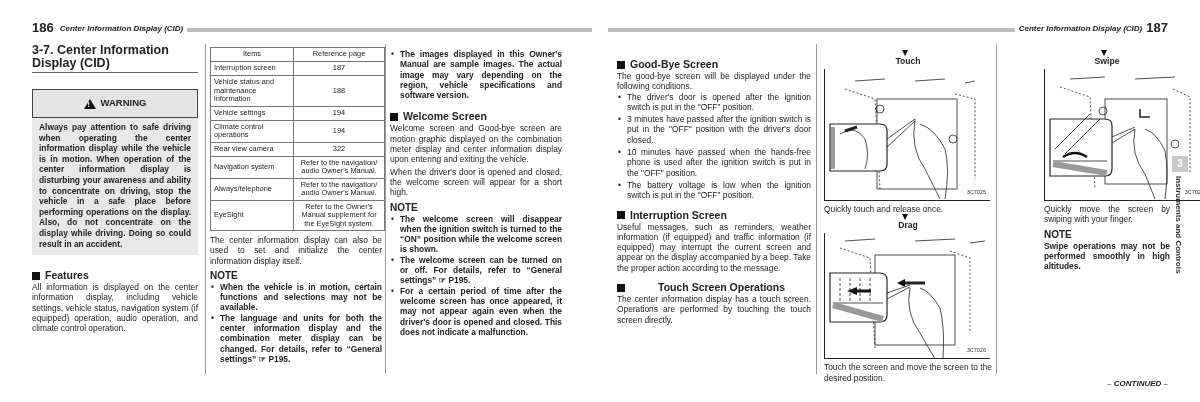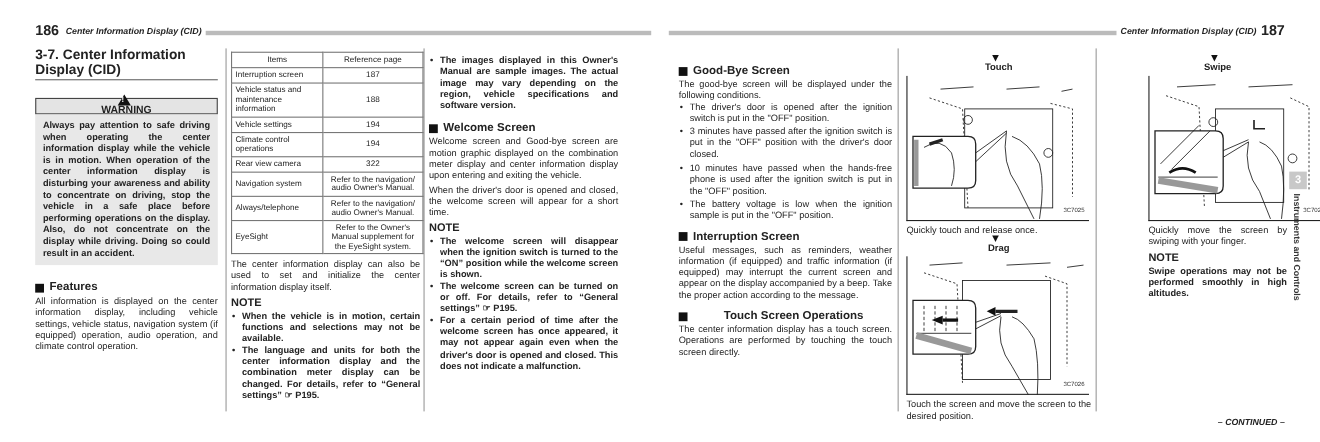--- a/index.html
+++ b/index.html
@@ -13,21 +13,21 @@
   .head-left .num { margin-right: 6px; }
   .head-left .rule { flex: 1; height: 4px; background: #bbb; margin-left: 4px; margin-bottom: 2px; }
   .head-right { left: 608px; width: 560px; }
   .head-right .rule { flex: 1; height: 4px; background: #bbb; margin-right: 4px; margin-bottom: 2px; }
   .head-right .num { margin-left: 4px; }
 
   .col { position: absolute; top: 44px; }
   .vrule { position: absolute; width: 1px; background: #999; }
 
   h1.chap { font-size: 12.5px; line-height: 13px; font-weight: bold; border-bottom: 1px solid #666; padding-bottom: 2px; }
-  .warn-head { margin-top: 16px; height: 15px; border: 1px solid #444; background: #e4e4e4; display: flex; justify-content: center; align-items: center; font-weight: bold; font-size: 9.5px; flex-direction: column; }
+  .warn-head { margin-top: 16px; height: 29px; border: 1px solid #444; background: #e4e4e4; display: flex; justify-content: center; align-items: center; font-weight: bold; font-size: 9.5px; }
   .warn-head .tri { display: inline-block; width: 0; height: 0; border-left: 6px solid transparent; border-right: 6px solid transparent; border-bottom: 10px solid #111; margin-right: 5px; position: relative; }
   .warn-head .tri::after { content: "!"; position: absolute; color: #fff; font-size: 7px; left: -2px; top: 2px; font-weight: bold; line-height: 8px; }
   .warn-body { background: #e8e8e8; padding: 4px 7px 6px 7px; font-weight: bold; font-size: 8.4px; line-height: 10.6px; text-align: justify; margin-top: 0; }
 
   h2.sect { font-size: 10.5px; font-weight: bold; line-height: 13px; display: flex; align-items: center; }
   h2.sect .sq { width: 8px; height: 8px; background: #111; display: inline-block; margin-right: 5px; }
   p.body { text-align: justify; }
   .note-title { font-weight: bold; font-size: 10px; line-height: 12px; margin-top: 4px; }
   ul.bul { list-style: none; }
   ul.bul li { position: relative; padding-left: 10px; text-align: justify; }
@@ -137,40 +137,40 @@
 
 <div class="col" style="left:390px; width:172px; top:49px;">
   <ul class="bul bold">
     <li>The images displayed in this Owner's Manual are sample images. The actual image may vary depending on the region, vehicle specifications and software version.</li>
   </ul>
   <h2 class="sect" style="margin-top:10px;">
     <span class="sq"></span>
     <span>Welcome Screen</span>
   </h2>
   <p class="body">Welcome screen and Good-bye screen are motion graphic displayed on the combination meter display and center information display upon entering and exiting the vehicle.</p>
-  <p class="body" style="margin-top:2px;">When the driver's door is opened and closed, the welcome screen will appear for a short time.</p>
+  <p class="body" style="margin-top:2px;">When the driver's door is opened and closed, the welcome screen will appear for a short high.</p>
   <div class="note-title">NOTE</div>
   <ul class="bul bold">
     <li>The welcome screen will disappear when the ignition switch is turned to the “ON” position while the welcome screen is shown.</li>
     <li>The welcome screen can be turned on or off. For details, refer to “General settings” ☞ P195.</li>
     <li>For a certain period of time after the welcome screen has once appeared, it may not appear again even when the driver's door is opened and closed. This does not indicate a malfunction.</li>
   </ul>
 </div>
 
 <div class="col" style="left:617px; width:194px; top:47px;margin-top:11px;">
   <h2 class="sect">
     <span class="sq"></span>
     <span>Good-Bye Screen</span>
   </h2>
   <p class="body">The good-bye screen will be displayed under the following conditions.</p>
   <ul class="bul">
     <li style="margin-bottom:2px;">The driver's door is opened after the ignition switch is put in the "OFF" position.</li>
     <li style="margin-bottom:2px;">3 minutes have passed after the ignition switch is put in the "OFF" position with the driver's door closed.</li>
     <li style="margin-bottom:2px;">10 minutes have passed when the hands-free phone is used after the ignition switch is put in the "OFF" position.</li>
-    <li>The battery voltage is low when the ignition sample is put in the "OFF" position.</li>
+    <li>The battery voltage is low when the ignition switch is put in the "OFF" position.</li>
   </ul>
   <h2 class="sect" style="margin-top:8px;">
     <span class="sq"></span>
     <span>Interruption Screen</span>
   </h2>
   <p class="body">Useful messages, such as reminders, weather information (if equipped) and traffic information (if equipped) may interrupt the current screen and appear on the display accompanied by a beep. Take the proper action according to the message.</p>
   <h2 class="sect" style="margin-top:8px;gap:28px;">
     <span class="sq"></span>
     <span>Touch Screen Operations</span>
   </h2>

